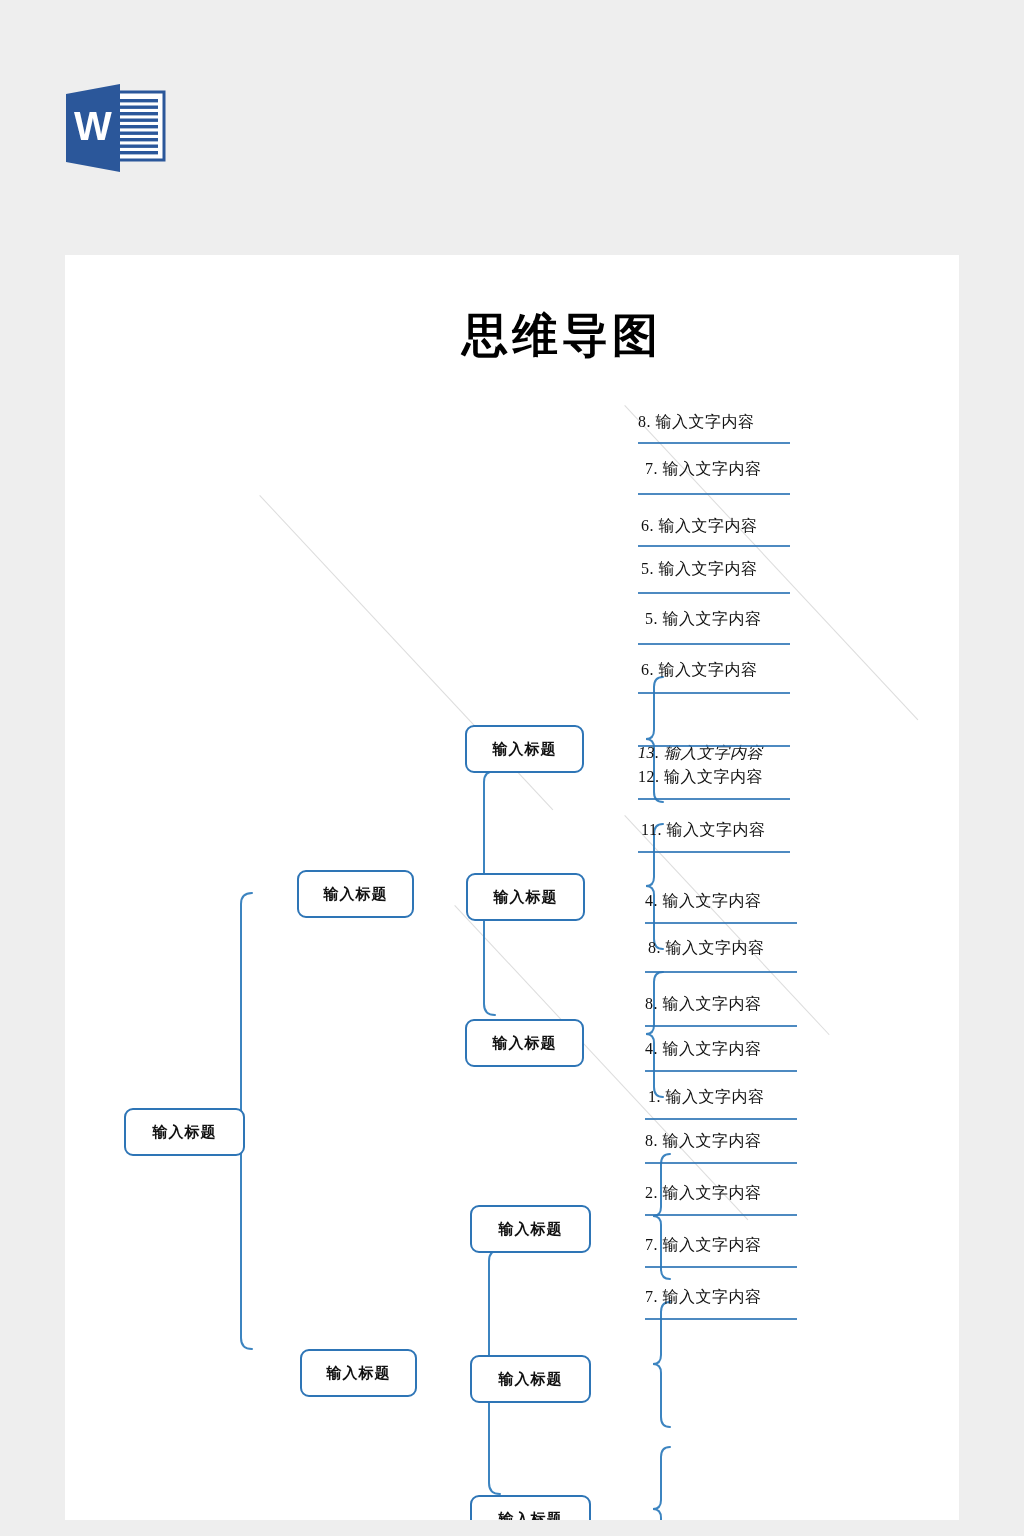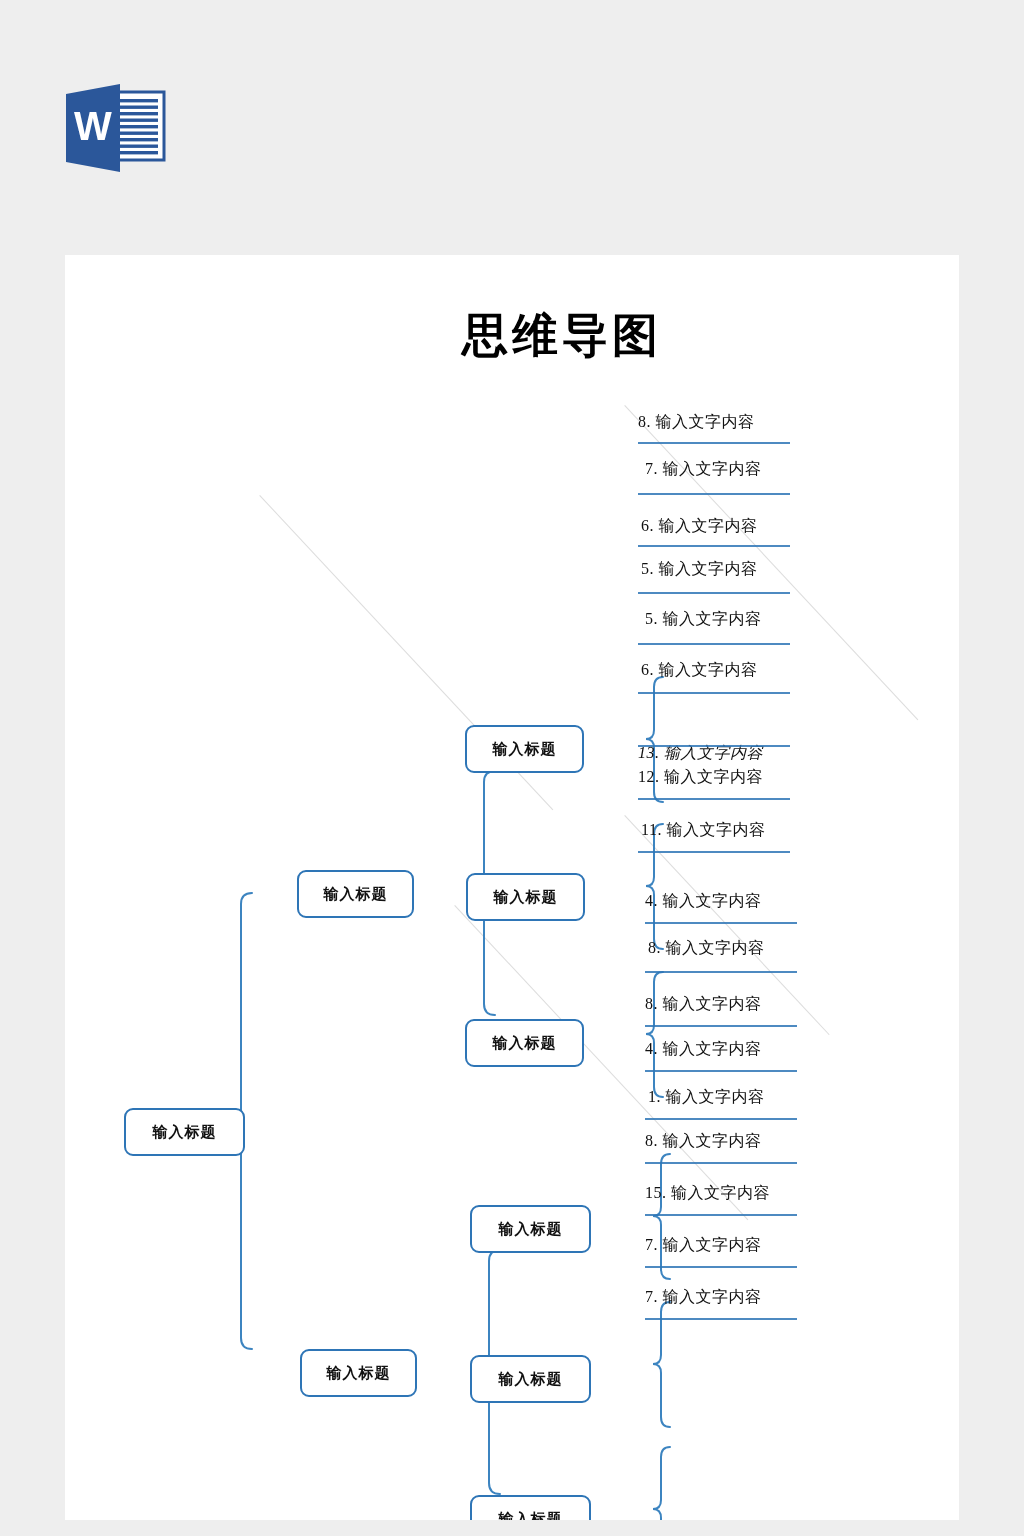--- a/index.html
+++ b/index.html
@@ -195,20 +195,20 @@
   <div class="leaf" style="left:580px;top:739px;">8. 输入文字内容</div>
   <div class="leaf-rule" style="left:580px;top:770px;width:152px;"></div>
 
   <div class="leaf" style="left:580px;top:784px;">4. 输入文字内容</div>
   <div class="leaf-rule" style="left:580px;top:815px;width:152px;"></div>
   <div class="leaf" style="left:583px;top:832px;">1. 输入文字内容</div>
   <div class="leaf-rule" style="left:580px;top:863px;width:152px;"></div>
   <div class="leaf" style="left:580px;top:876px;">8. 输入文字内容</div>
   <div class="leaf-rule" style="left:580px;top:907px;width:152px;"></div>
 
-  <div class="leaf" style="left:580px;top:928px;">15. 输入文字内容</div>
+  <div class="leaf" style="left:580px;top:928px;">2. 输入文字内容</div>
   <div class="leaf-rule" style="left:580px;top:959px;width:152px;"></div>
   <div class="leaf" style="left:580px;top:980px;">7. 输入文字内容</div>
   <div class="leaf-rule" style="left:580px;top:1011px;width:152px;"></div>
   <div class="leaf" style="left:580px;top:1032px;">7. 输入文字内容</div>
   <div class="leaf-rule" style="left:580px;top:1063px;width:152px;"></div>
 
 </div>
 
 </body></html>

